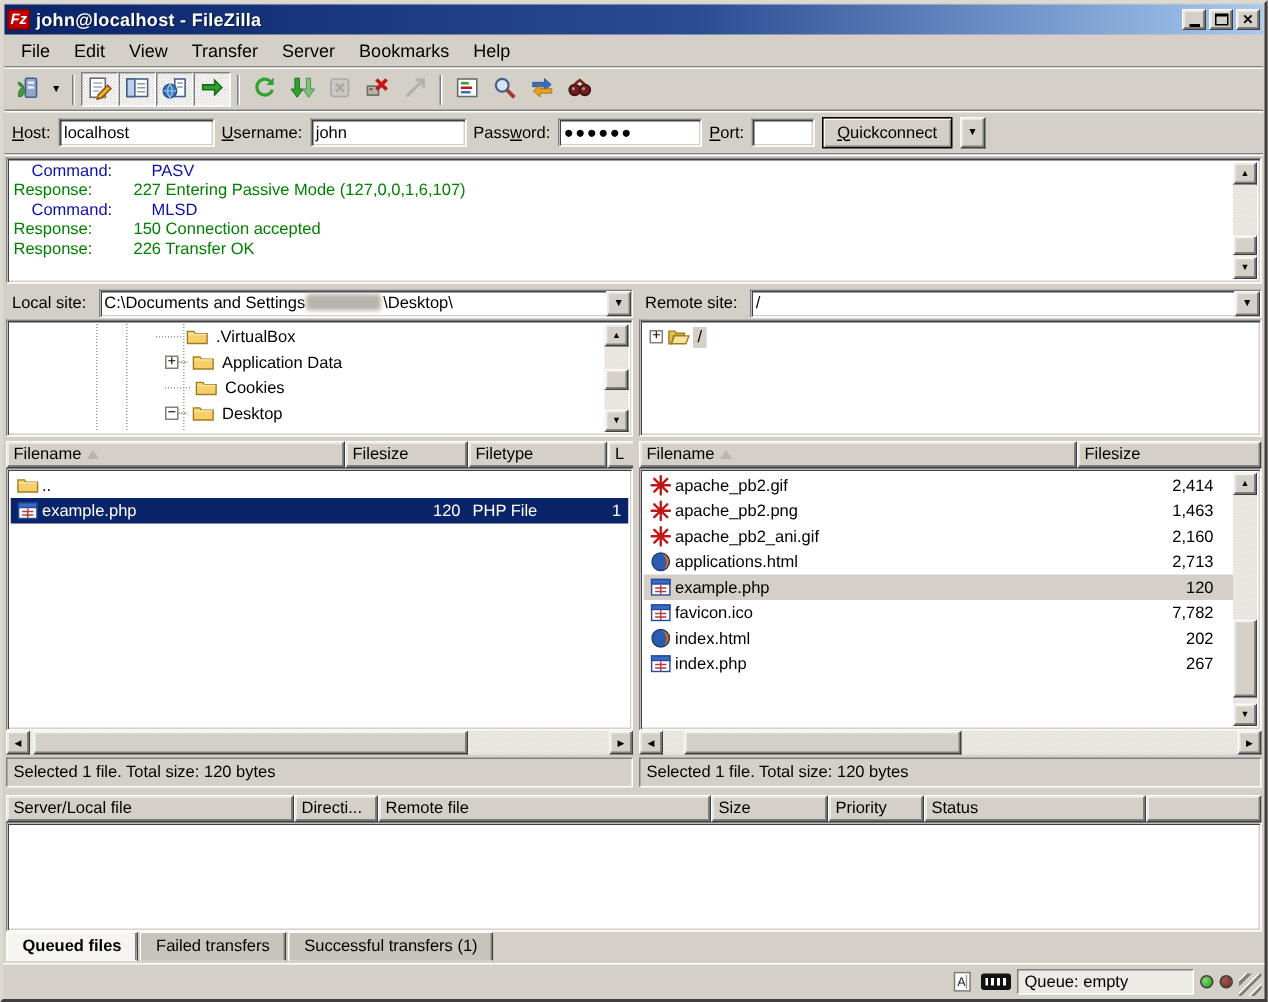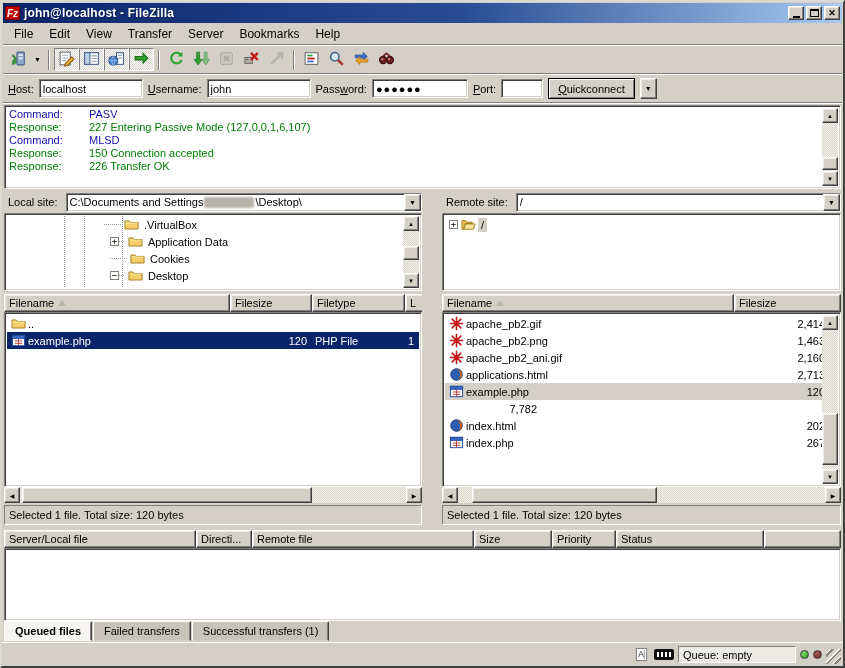--- a/index.html
+++ b/index.html
@@ -32,30 +32,30 @@
   .qc-label{white-space:nowrap;}
   .field{height:19px;padding:2px 3px;background:#ffffff;font-size:11px;display:flex;align-items:center;overflow:hidden;white-space:nowrap;}
   .f-host{width:104px;}.f-user{width:104px;}.f-pass{width:96px;letter-spacing:1px;}.f-port{width:42px;}
   .qc-btn{height:21px;padding:2px 9px;font-size:11px;display:flex;align-items:center;border:1px solid #000;box-shadow:inset 1px 1px 0 #fff,inset -1px -1px 0 #808080;background:#D4D0C8;}
   .qc-drop{width:17px;height:21px;display:flex;align-items:center;justify-content:center;font-size:7px;}
   
   .log{height:84px;margin:1px 2px 2px 2px;position:relative;overflow:hidden;flex:0 0 auto;}
   .log-inner{position:absolute;inset:2px 18px 2px 2px;background:#fff;}
   .log-line{display:flex;line-height:13px;}
   .log-label{width:82px;flex:0 0 auto;padding-left:2px;}
-  .c-command{color:#0F0FA8;}.c-response{color:#008000;}.c-status{color:#000;}
+  .c-command{color:#0F0FA8;padding-left:12px;}.c-response{color:#008000;}.c-status{color:#000;}
   
   .vscroll{position:absolute;top:2px;right:2px;bottom:2px;width:16px;background-color:#F3F1EB;background-image:linear-gradient(45deg,#D9D5CD 25%,transparent 25%,transparent 75%,#D9D5CD 75%),linear-gradient(45deg,#D9D5CD 25%,transparent 25%,transparent 75%,#D9D5CD 75%);background-size:2px 2px;background-position:0 0,1px 1px;}
   .sb-btn{position:absolute;left:0;width:16px;height:15px;display:flex;align-items:center;justify-content:center;font-size:6px;color:#000;}
   .sb-thumb{position:absolute;left:0;width:16px;}
   .hscroll{height:16px;margin:0;position:relative;background-color:#F3F1EB;background-image:linear-gradient(45deg,#D9D5CD 25%,transparent 25%,transparent 75%,#D9D5CD 75%),linear-gradient(45deg,#D9D5CD 25%,transparent 25%,transparent 75%,#D9D5CD 75%);background-size:2px 2px;background-position:0 0,1px 1px;flex:0 0 auto;}
   .hs-btn{position:absolute;top:0;width:16px;height:16px;display:flex;align-items:center;justify-content:center;font-size:6px;}
   .hs-thumb{position:absolute;top:0;height:16px;}
   
-  .panes{flex:0 0 auto;height:334px;display:flex;padding:0 2px;gap:20px;}
+  .panes{flex:0 0 auto;height:334px;display:flex;padding:0 2px;gap:4px;}
   .pane{display:flex;flex-direction:column;}
   .pane-left{width:418px;flex:0 0 auto;}
   .pane-right{flex:1;}
   .site-row{height:22px;display:flex;align-items:center;gap:4px;flex:0 0 auto;padding:1px 0;}
   .site-label{padding:0 4px;white-space:nowrap;}
   .combo{flex:1;height:19px;display:flex;align-items:stretch;background:#fff;overflow:hidden;}
   .combo-text{flex:1;padding:2px 3px;white-space:nowrap;overflow:hidden;}
   .combo-btn{width:17px;display:flex;align-items:center;justify-content:center;font-size:7px;flex:0 0 auto;}
   .redacted{display:inline-block;width:50px;height:11px;background:#b7b3ab;filter:blur(1.3px);border-radius:2px;vertical-align:-2px;margin:0 1px;}
   .treebox{height:78px;position:relative;overflow:hidden;flex:0 0 auto;}
@@ -498,20 +498,30 @@
                     <rect x="1.5" y="2.5" width="13" height="11" fill="#fff" stroke="#23499A"></rect>
                     <rect x="1.5" y="2.5" width="13" height="3.2" fill="#3A6BC4" stroke="#23499A"></rect>
                     <path d="M4 8.5h8M4 11h8M8 6.2v7" stroke="#B43C3C" fill="none"></path>
                   </svg>
                 </span>
                 <span>example.php</span>
               </div>
               <div class="cell right" style="width: 96px;">120</div>
             </div>
             <div class="file-row">
+              <div class="cell name" style="width: 288px;">
+                <span class="icon16">
+                  <svg viewBox="0 0 16 16">
+                    <rect x="1.5" y="2.5" width="13" height="11" fill="#fff" stroke="#23499A"></rect>
+                    <rect x="1.5" y="2.5" width="13" height="3.2" fill="#3A6BC4" stroke="#23499A"></rect>
+                    <path d="M4 8.5h8M4 11h8M8 6.2v7" stroke="#B43C3C" fill="none"></path>
+                  </svg>
+                </span>
+                <span>favicon.ico</span>
+              </div>
               <div class="cell right" style="width: 96px;">7,782</div>
             </div>
             <div class="file-row">
               <div class="cell name" style="width: 288px;">
                 <span class="icon16">
                   <svg viewBox="0 0 16 16">
                     <circle cx="8" cy="8" r="6.2" fill="#2A5DB0"></circle>
                     <path d="M8 1.8a6.2 6.2 0 0 1 6.2 6.2c0 3-1.9 5.5-4.6 6A7.6 7.6 0 0 0 12 8c0-2.6-1.6-4.9-4-6.2z" fill="#E8650D"></path>
                     <circle cx="8" cy="8" r="6.2" fill="none" stroke="#1C3E77"></circle>
                   </svg>

